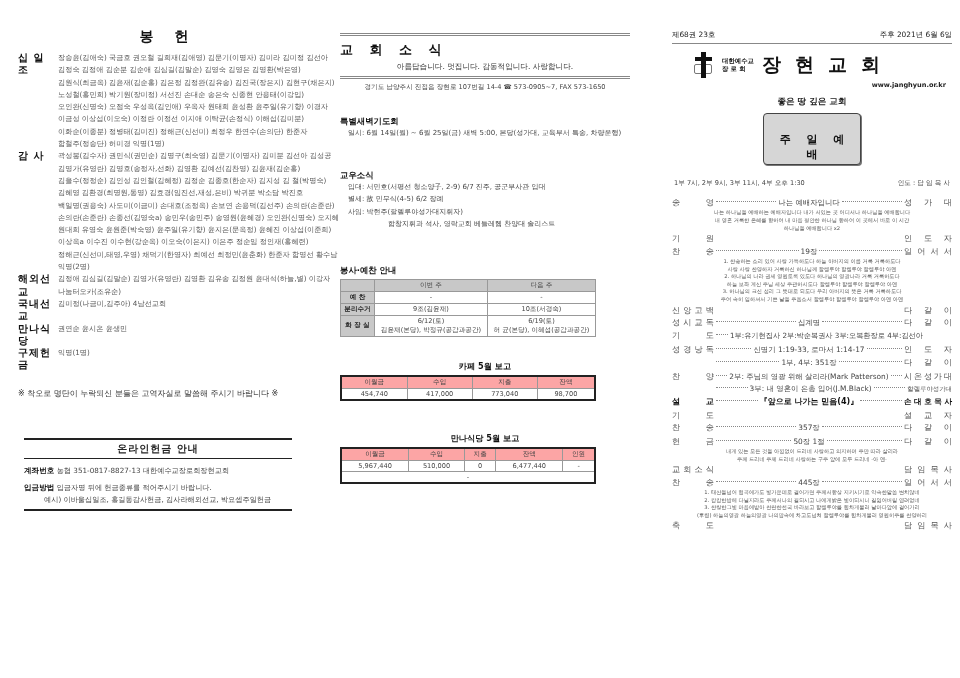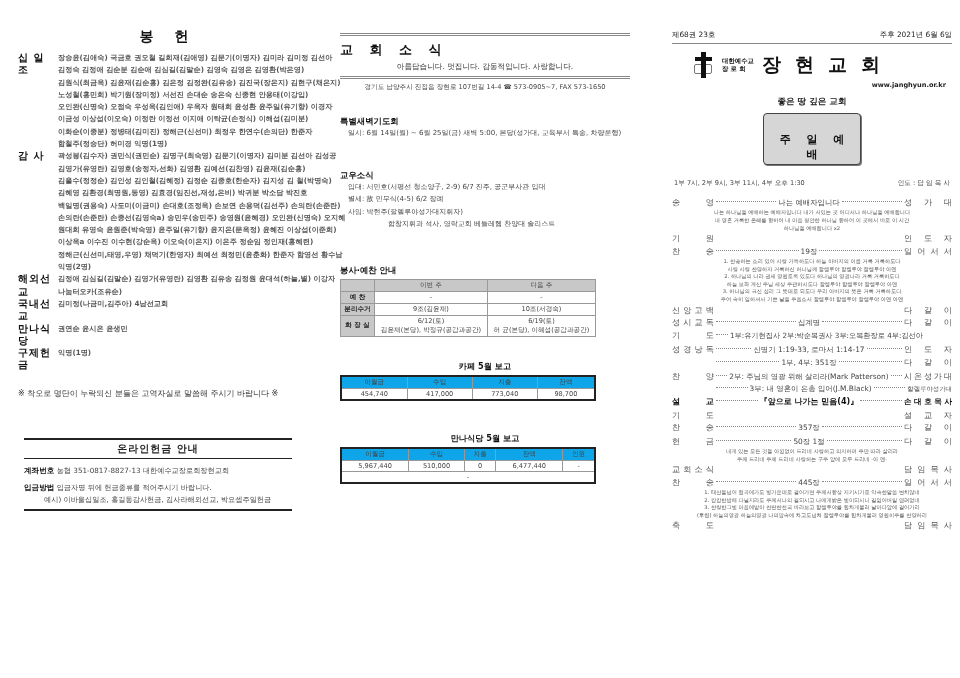--- a/index.html
+++ b/index.html
@@ -8,21 +8,21 @@
   .col { position: absolute; top: 0; height: 678px; }
   #col1 { left: 18px; width: 300px; }
   #col2 { left: 340px; width: 290px; }
   #col3 { left: 672px; width: 280px; }
 
   
   .offering-title { text-align: center; font-size: 14px; font-weight: bold; letter-spacing: 8px; margin-top: 28px; margin-bottom: 6px; color: #111; }
   .off-row { display: flex; font-size: 7.2px; line-height: 12.3px; color: #555; }
   .off-label { width: 40px; flex-shrink: 0; font-weight: bold; color: #111; font-size: 10px; letter-spacing: 1px; }
   .off-names { flex: 1; }
-  .off-names div { white-space: nowrap; overflow: hidden; font-weight: bold; }
+  .off-names div { white-space: nowrap; overflow: hidden; }
   .notice-line { text-align: left; font-size: 8px; color: #333; margin-top: 16px; }
 
   .online-box { position: absolute; top: 438px; left: 6px; width: 268px; }
   .online-box .rule-top { border-top: 2px solid #222; }
   .online-title { text-align: center; font-weight: bold; font-size: 10px; padding: 2px 0 2px; border-bottom: 1px solid #222; letter-spacing: 1px; }
   .online-line { font-size: 7.2px; color: #444; margin-top: 7px; }
   .online-line b { color: #111; font-size: 7.6px; }
   .online-line.indent { margin-top: 2px; padding-left: 20px; }
   .online-box .rule-bottom { border-top: 2px solid #222; margin-top: 4px; }
 
@@ -37,21 +37,21 @@
   .sec-line.cont { padding-left: 48px; }
 
   table.svc { border-collapse: collapse; width: 256px; font-size: 6.6px; color: #444; margin-top: 3px; }
   table.svc th, table.svc td { border: 1px solid #999; text-align: center; padding: 1px 2px; }
   table.svc th { background: #c8c8c8; font-weight: normal; }
   table.svc td.rh { background: #c8c8c8; font-weight: bold; color: #222; width: 34px; }
 
   .rep-title { text-align: center; font-size: 8.2px; font-weight: bold; color: #111; margin-top: 10px; }
   table.rep { border-collapse: collapse; width: 256px; font-size: 6.6px; color: #444; margin: 3px auto 0 0; border: 2px solid #222; }
   table.rep th, table.rep td { border: 1px solid #999; text-align: center; padding: 1px 2px; }
-  table.rep th { background: #0ea5e9; font-weight: normal; }
+  table.rep th { background: #fca5a5; font-weight: normal; }
 
   
   .bulletin-top { display: flex; justify-content: space-between; font-size: 7.4px; color: #222; margin-top: 30px; padding-bottom: 3px; border-bottom: 1px solid #888; gap: 16px; }
   .logo-row { display: flex; align-items: center; margin-top: 8px; padding-left: 22px; }
   .cross { width: 18px; height: 26px; position: relative; margin-right: 10px; }
   .cross .v { position: absolute; left: 7px; top: 0; width: 5px; height: 26px; background: #111; }
   .cross .h { position: absolute; left: 1px; top: 5px; width: 17px; height: 4px; background: #111; }
   .cross .book { position: absolute; left: 0; top: 12px; width: 18px; height: 10px; border: 1px solid #777; border-radius: 2px; }
   .denom { font-size: 6.4px; font-weight: bold; line-height: 8px; color: #111; margin-right: 8px; }
   .church-name { font-family: "DejaVu Serif", serif; font-size: 19px; font-weight: bold; letter-spacing: 14px; color: #111; }

